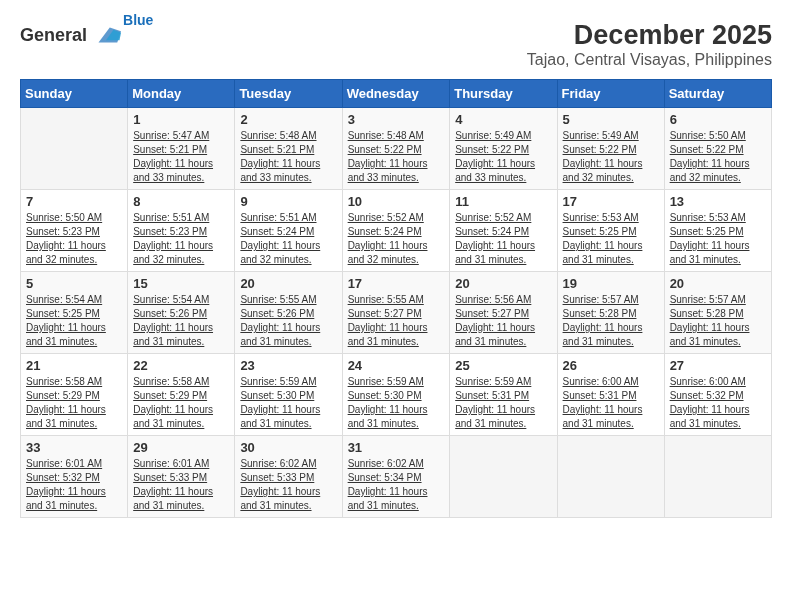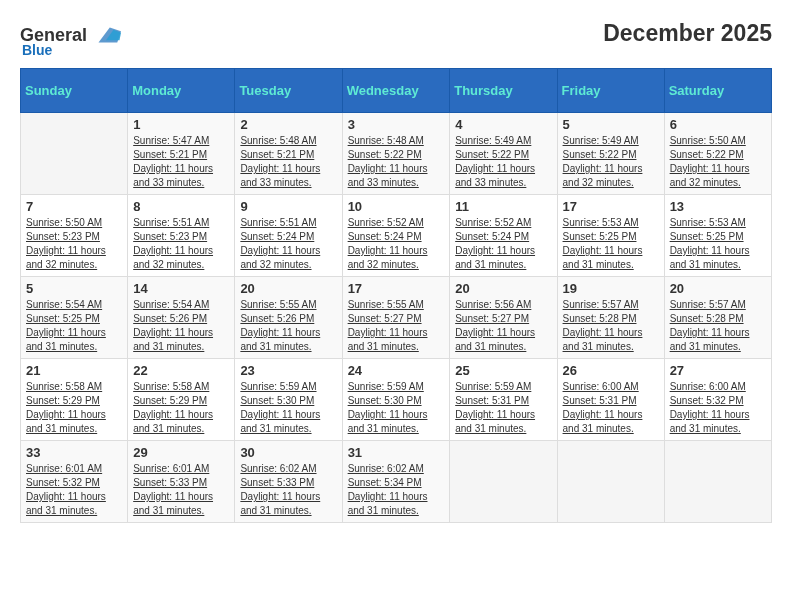--- a/index.html
+++ b/index.html
@@ -32,39 +32,39 @@
     }
     .logo-icon {
       width: 30px;
       height: 30px;
       margin-left: 4px;
     }
     .title-area {
       text-align: right;
     }
     .month-title {
-      font-size: 23px;
+      font-size: 27px;
       font-weight: bold;
       color: #333;
     }
     .location-title {
       font-size: 16px;
       color: #555;
     }
     table {
       width: 100%;
       border-collapse: collapse;
       border: 1px solid #ccc;
     }
     thead tr th {
       background-color: #2a6bbf;
-      color: #5eead4;
+      color: #ffffff;
       font-size: 13px;
       font-weight: bold;
-      padding: 14px 4px;
+      padding: 6px 4px;
       text-align: left;
       border: 1px solid #1a5aaa;
     }
     tbody tr td {
       vertical-align: top;
       padding: 4px 5px;
       border: 1px solid #ddd;
       font-size: 10.5px;
       color: #333;
       min-height: 80px;
@@ -90,33 +90,34 @@
     }
     .empty-cell {
       background-color: #f5f5f5 !important;
     }
   </style>
 </head>
 <body>
 
 <div class="header-area">
   <div class="logo">
-    <div style="display:flex;flex-direction:column;align-items:flex-start;">
+    <div style="display:flex;flex-direction:row;align-items:flex-start;">
       <div style="display:flex;align-items:center;">
         <span class="logo-text-general">General</span>
         <svg class="logo-icon" viewBox="0 0 40 30" xmlns="http://www.w3.org/2000/svg">
           <polygon points="10,25 25,5 40,10 35,25" fill="#1a6fba" opacity="0.7"></polygon>
           <polygon points="20,22 30,8 40,12 38,22" fill="#2a9fd4" opacity="0.9"></polygon>
         </svg>
       </div>
       <span class="logo-text-blue" style="margin-top:-8px;margin-left:2px;">Blue</span>
     </div>
   </div>
   <div class="title-area">
     <div class="month-title">December 2025</div>
+    <div class="location-title">Tajao, Central Visayas, Philippines</div>
   </div>
 </div>
 
 <table>
   <thead>
     <tr>
     <th>Sunday</th>
         <th>Monday</th>
         <th>Tuesday</th>
         <th>Wednesday</th>
@@ -224,21 +225,21 @@
       </tr>
       <tr>
         <td>
           <span class="day-num">5</span>
           <div class="day-info" style="white-space: pre-line;">Sunrise: 5:54 AM
 Sunset: 5:25 PM
 Daylight: 11 hours
 and 31 minutes.</div>
         </td>
         <td>
-          <span class="day-num">14</span>
+          <span class="day-num">15</span>
           <div class="day-info" style="white-space: pre-line;">Sunrise: 5:54 AM
 Sunset: 5:26 PM
 Daylight: 11 hours
 and 31 minutes.</div>
         </td>
         <td>
           <span class="day-num">20</span>
           <div class="day-info" style="white-space: pre-line;">Sunrise: 5:55 AM
 Sunset: 5:26 PM
 Daylight: 11 hours

